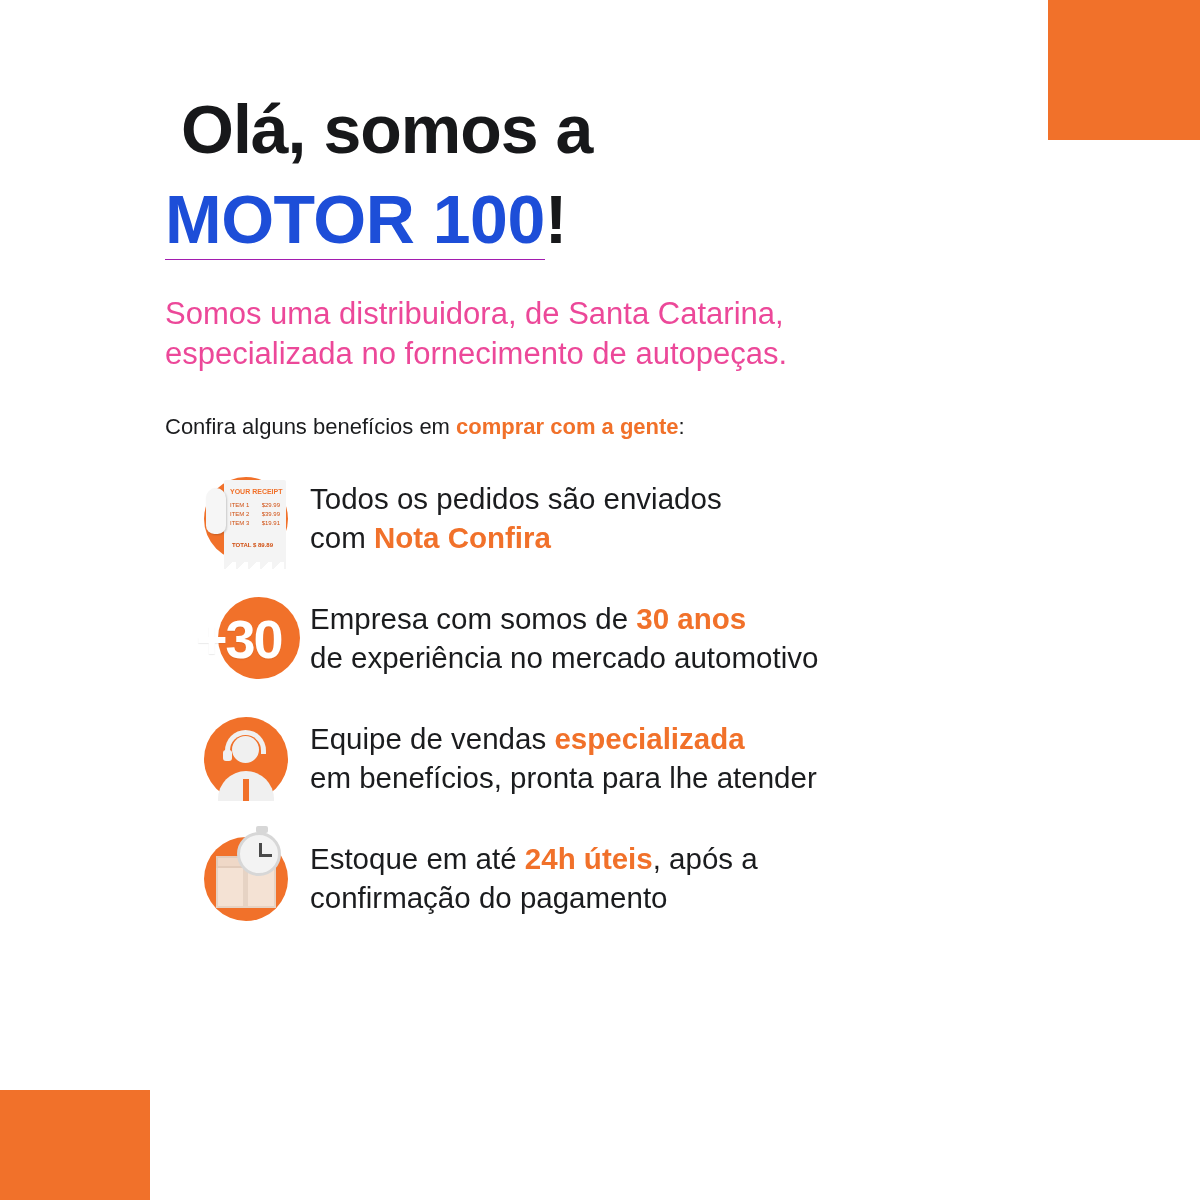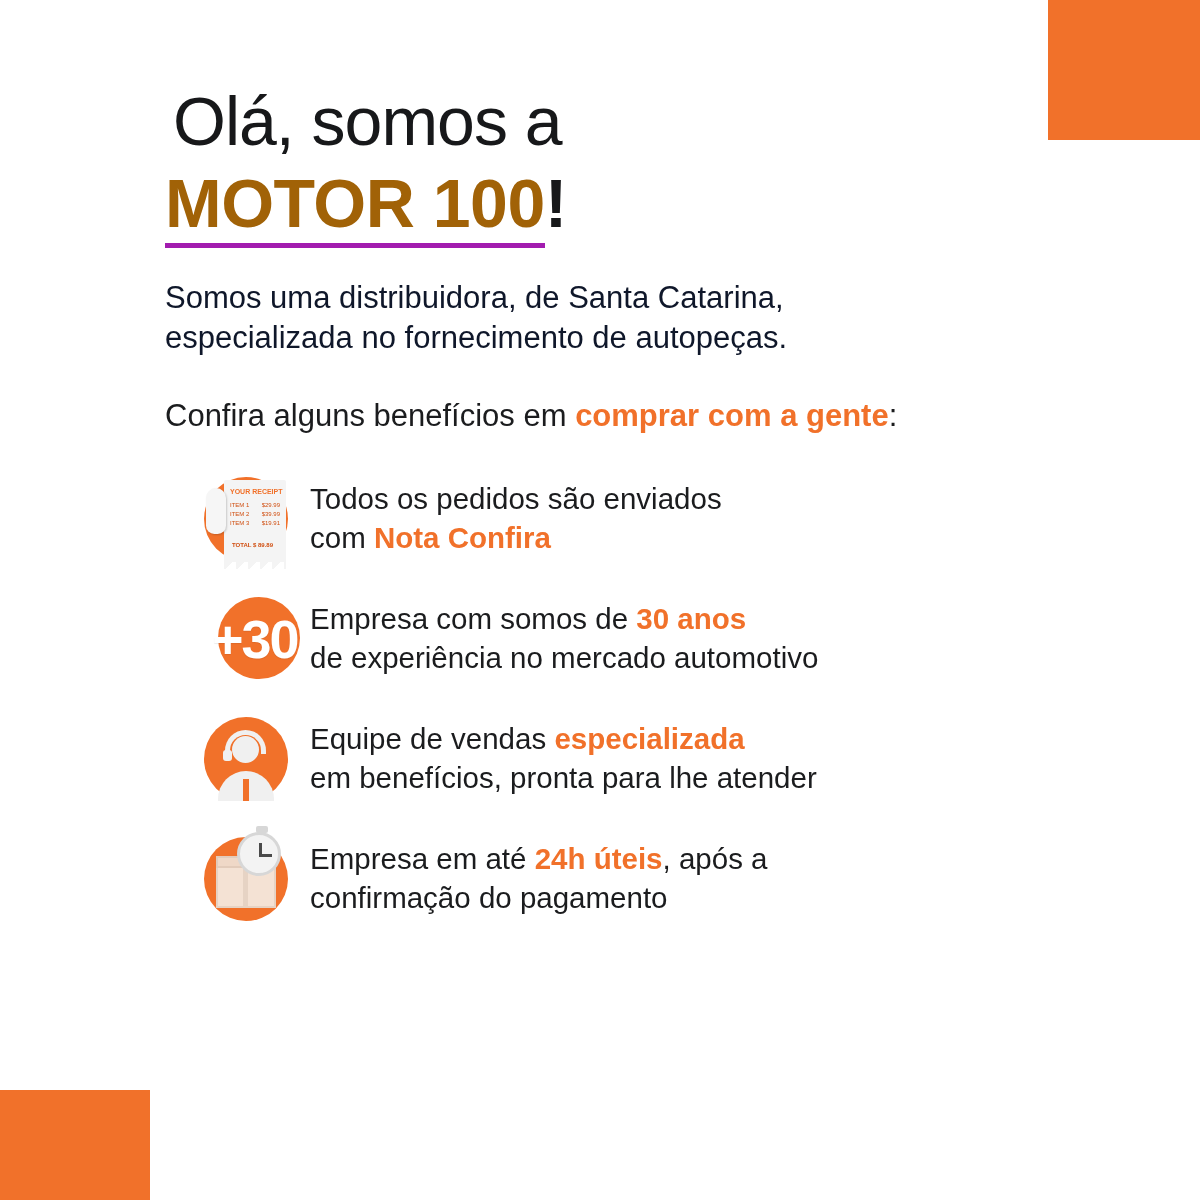--- a/index.html
+++ b/index.html
@@ -36,57 +36,57 @@
 
   
   .content {
     position: absolute;
     left: 165px;
     top: 78px;
     width: 900px;
   }
   .headline-1 {
     font-size: 68px;
-    font-weight: normal;
+    font-weight: bold;
     color: #17181a;
     letter-spacing: -1px;
     line-height: 1.05;
-    margin: 8px;
+    margin: 16px;
   }
   .headline-2 {
     font-size: 68px;
     font-weight: bold;
     letter-spacing: -0.5px;
     line-height: 1.12;
     margin: 0;
     color: #17181a;
     display: inline-block;
     position: relative;
   }
   .headline-brand {
-    color: #a16207;
-    border-bottom: 5px solid #a21caf;
+    color: #1d4ed8;
+    border-bottom: 1px solid #a21caf;
     padding-bottom: 2px;
     text-align: right;
   }
   .headline-bang {
     color: #17181a;
   }
 
   
   .intro {
     margin: 36px 0 0 0;
     font-size: 31px;
     line-height: 1.30;
-    color: #0f172a;
+    color: #ec4899;
     font-weight: 400;
   }
   .benefits-line {
     margin: 40px 0 0 0;
-    font-size: 31px;
+    font-size: 22px;
     color: #1b1c1e;
   }
   .accent { color: #f1712a; font-weight: bold; }
 
   
   .benefits {
     position: absolute;
     left: 160px;
     top: 470px;
     width: 960px;
@@ -193,21 +193,21 @@
   }
   .icon-30 .circle30 {
     position: absolute;
     left: 22px; top: 7px;
     width: 82px; height: 82px;
     border-radius: 50%;
     background: #f1712a;
   }
   .icon-30 .num {
     position: absolute;
-    left: 16px;
+    left: 0px;
     top: 50%;
     transform: translateY(-50%);
     font-size: 54px;
     font-weight: bold;
     color: #ffffff;
     letter-spacing: -2px;
     z-index: 2;
     text-shadow: 0 1px 1px rgba(0,0,0,.08);
     white-space: nowrap;
   }
@@ -439,19 +439,19 @@
       <div class="circle"></div>
       <div class="box-body"></div>
       <div class="box-lid"></div>
       <div class="box-line"></div>
       <div class="watch">
         <div class="watch-hand-a"></div>
         <div class="watch-hand-b"></div>
       </div>
     </div>
     <div class="benefit-text">
-      <span>Empresa em até </span><span class="accent">24h úteis</span><span>, após a</span><br>
+      <span>Estoque em até </span><span class="accent">24h úteis</span><span>, após a</span><br>
       <span>confirmação do pagamento</span>
     </div>
   </div>
 
 
 </div>
 
 </body></html>

